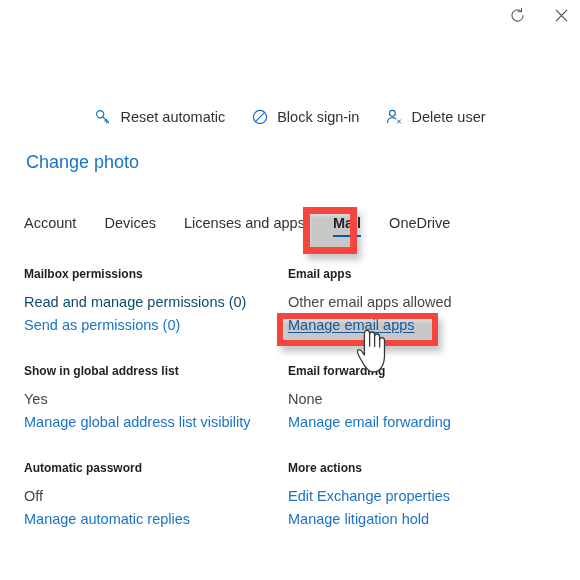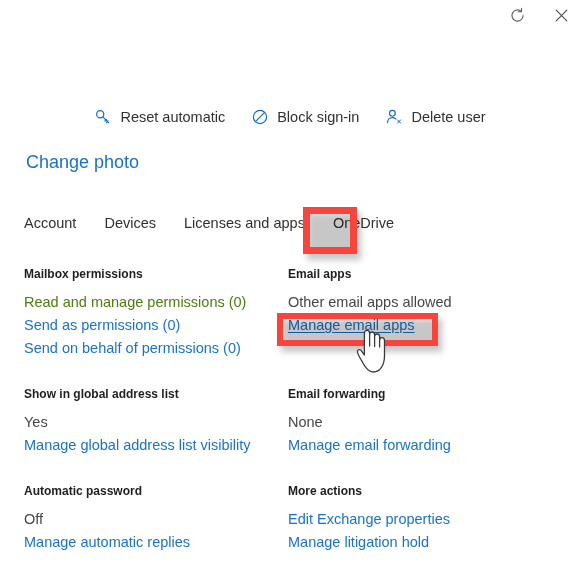--- a/index.html
+++ b/index.html
@@ -258,33 +258,36 @@
 <div id="tabs">
   <div class="tab">
     <span>Account</span>
   </div>
   <div class="tab">
     <span>Devices</span>
   </div>
   <div class="tab">
     <span>Licenses and apps</span>
   </div>
+  <div class="tab selected">
+    <span>Mail</span>
+    <span class="tab-underline" style="background: rgb(0, 120, 212);"></span>
+  </div>
   <div class="tab">
     <span>OneDrive</span>
   </div>
 </div>
 
 <div id="content">
 
   <div class="row">
     <div class="col">
       <div class="sec-title">Mailbox permissions</div>
-      <div><span class="sec-link" style="color: #4d7c0f;">Read and manage permissions (0)</span></div>
+      <div><span class="sec-link" style="color: #0c4a6e;">Read and manage permissions (0)</span></div>
       <div><span class="sec-link" style="color: rgb(26, 115, 199);">Send as permissions (0)</span></div>
-      <div><span class="sec-link" style="color: rgb(26, 115, 199);">Send on behalf of permissions (0)</span></div>
     </div>
     <div class="col">
       <div class="sec-title">Email apps</div>
       <div class="sec-value">Other email apps allowed</div>
       <div><span class="sec-link hovered" style="color: rgb(26, 115, 199);">Manage email apps</span></div>
     </div>
   </div>
 
   <div class="row">
     <div class="col">

